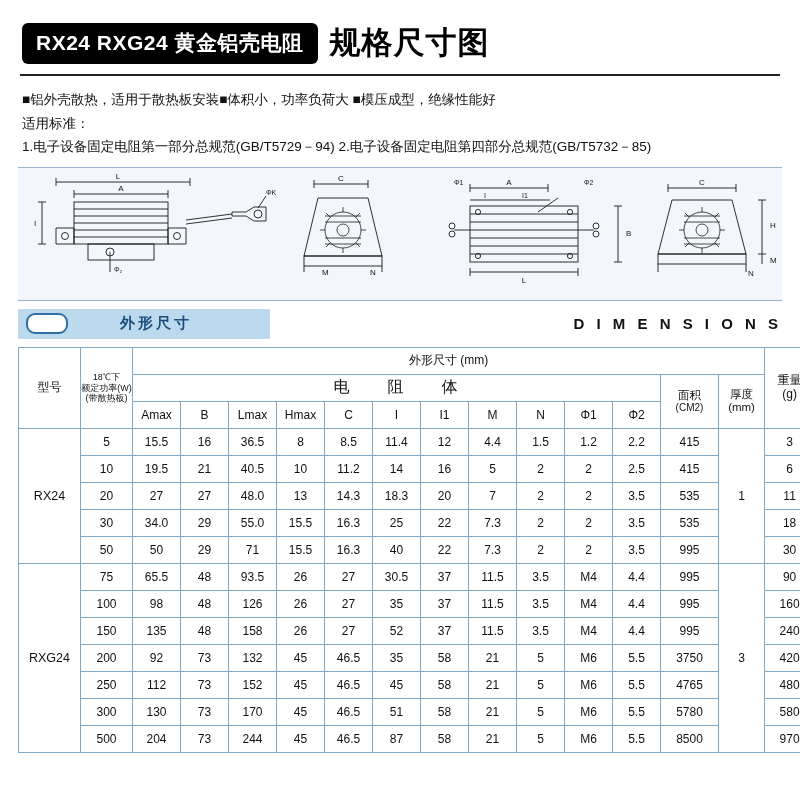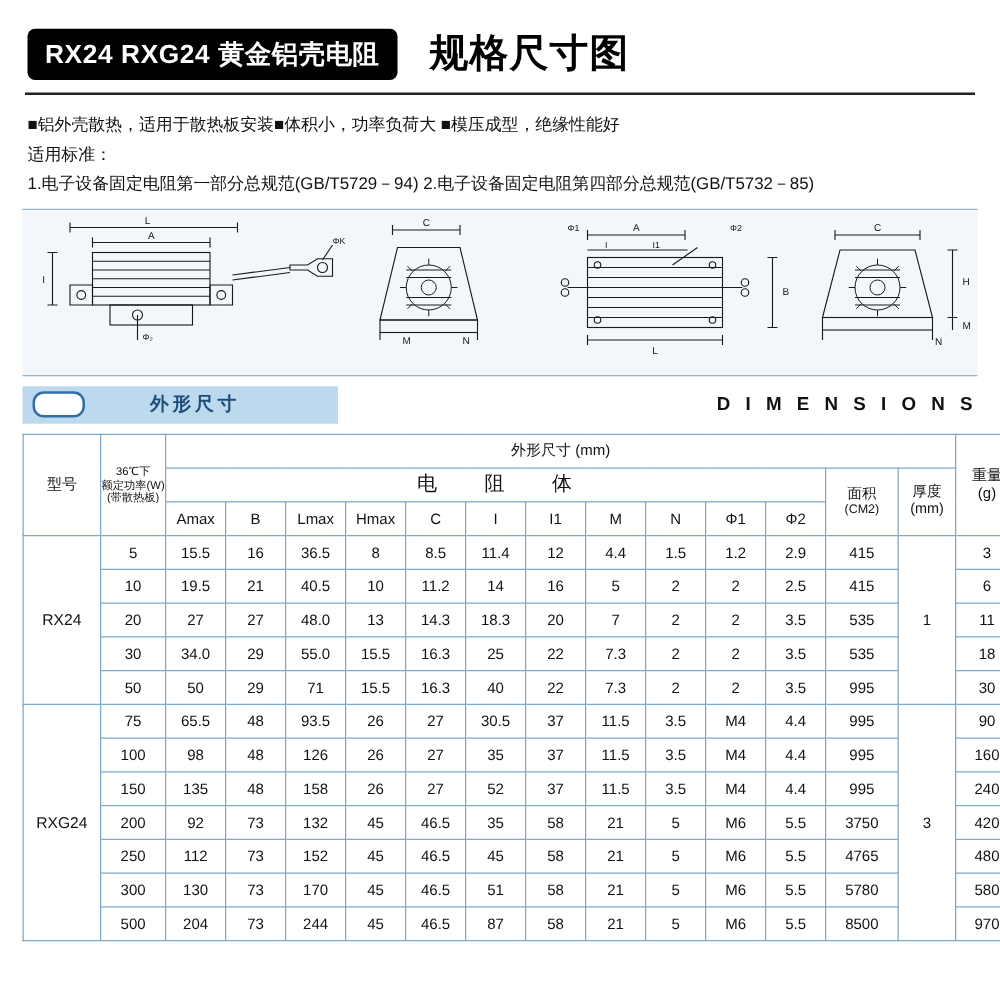--- a/index.html
+++ b/index.html
@@ -21,21 +21,21 @@
     box-sizing: border-box;
     padding: 0 14px;
   }
 
   
   .header {
     display: flex;
     align-items: center;
     padding-top: 22px;
     padding-left: 8px;
-    gap: 26px;
+    gap: 12px;
   }
   .header-badge {
     background: #000;
     color: #fff;
     font-size: 21px;
     font-weight: bold;
     padding: 6px 14px 7px 14px;
     border-radius: 6px;
     letter-spacing: 0.5px;
     white-space: nowrap;
@@ -337,21 +337,21 @@
         <col class="col-num">
         <col class="col-num">
       <col class="col-area">
         <col class="col-thick">
         <col class="col-weight">
     </colgroup>
     <thead>
       <tr>
         <th rowspan="3" class="hdr-main">型号</th>
         <th rowspan="3" class="hdr-small">
-          <div>36℃下</div>
+          <div>18℃下</div>
             <div>额定功率(W)</div>
             <div>(带散热板)</div>
         </th>
         <th colspan="13" class="hdr-main">外形尺寸 (mm)</th>
         <th rowspan="3" class="hdr-small">
           <div style="font-size:12px">重量</div>
             <div style="font-size:12px">(g)</div>
         </th>
       </tr>
       <tr>
@@ -387,21 +387,21 @@
         <td>15.5</td>
         <td>16</td>
         <td>36.5</td>
         <td>8</td>
         <td>8.5</td>
         <td>11.4</td>
         <td>12</td>
         <td>4.4</td>
         <td>1.5</td>
         <td>1.2</td>
-        <td>2.9</td>
+        <td>2.2</td>
         <td>415</td>
         <td rowspan="5">1</td>
         <td>3</td>
       </tr>
       <tr>
         <td>10</td>
         <td>19.5</td>
         <td>21</td>
         <td>40.5</td>
         <td>10</td>

